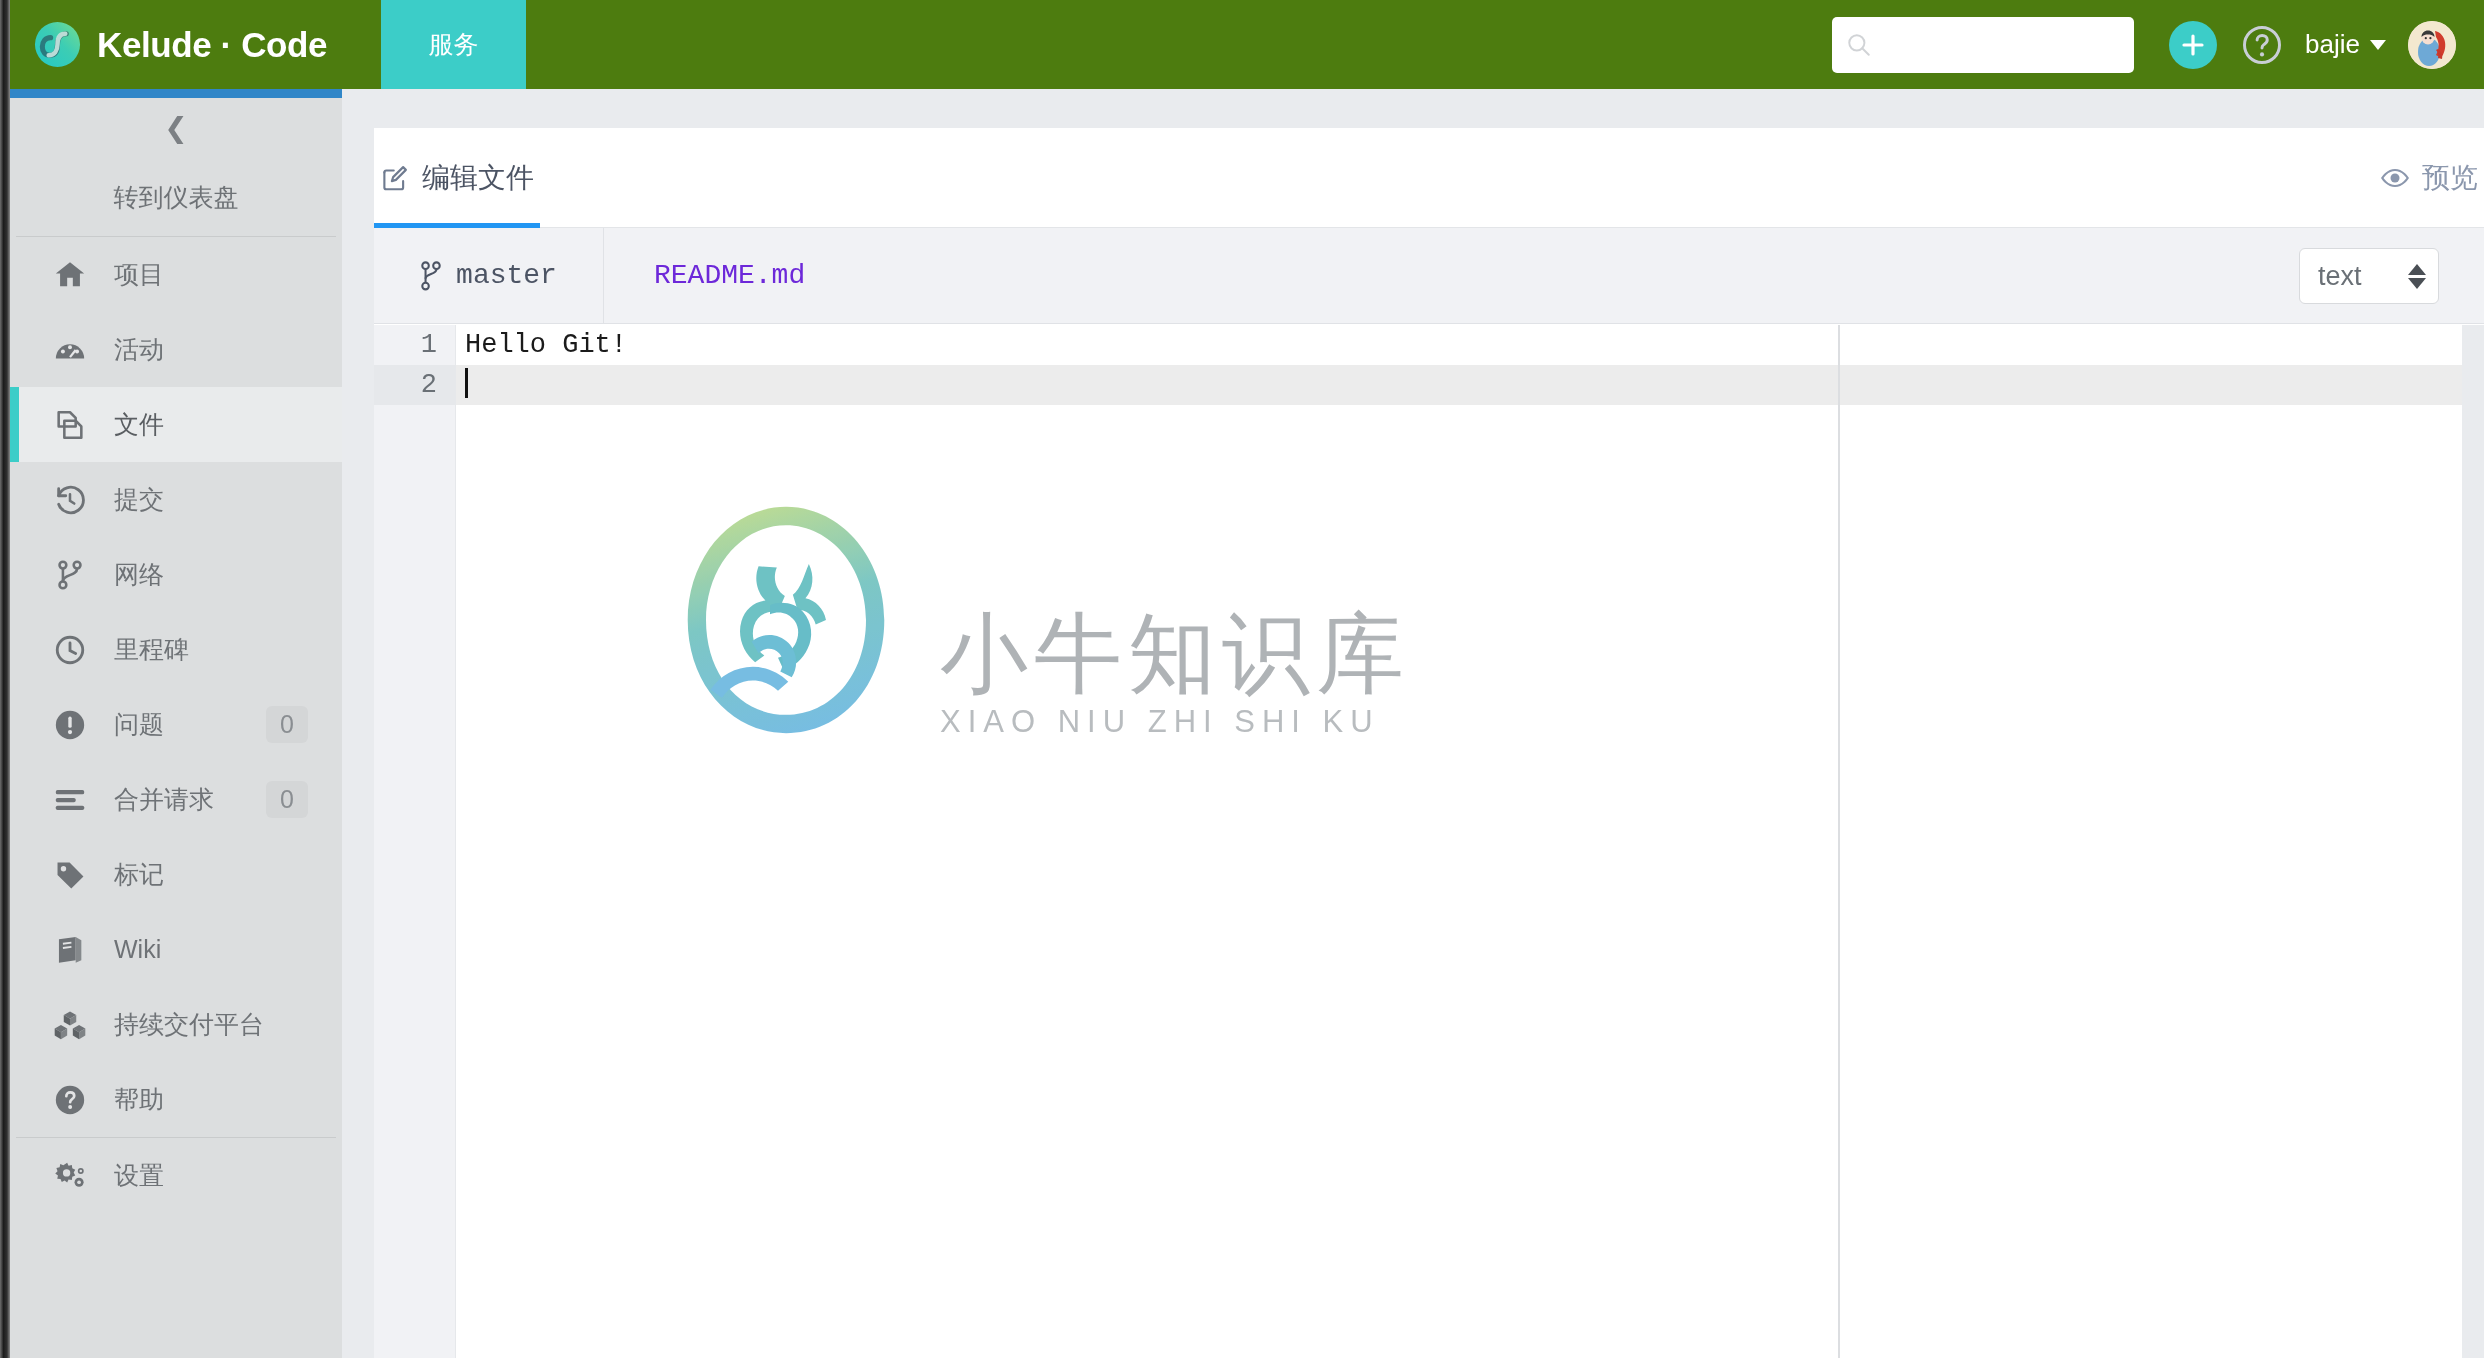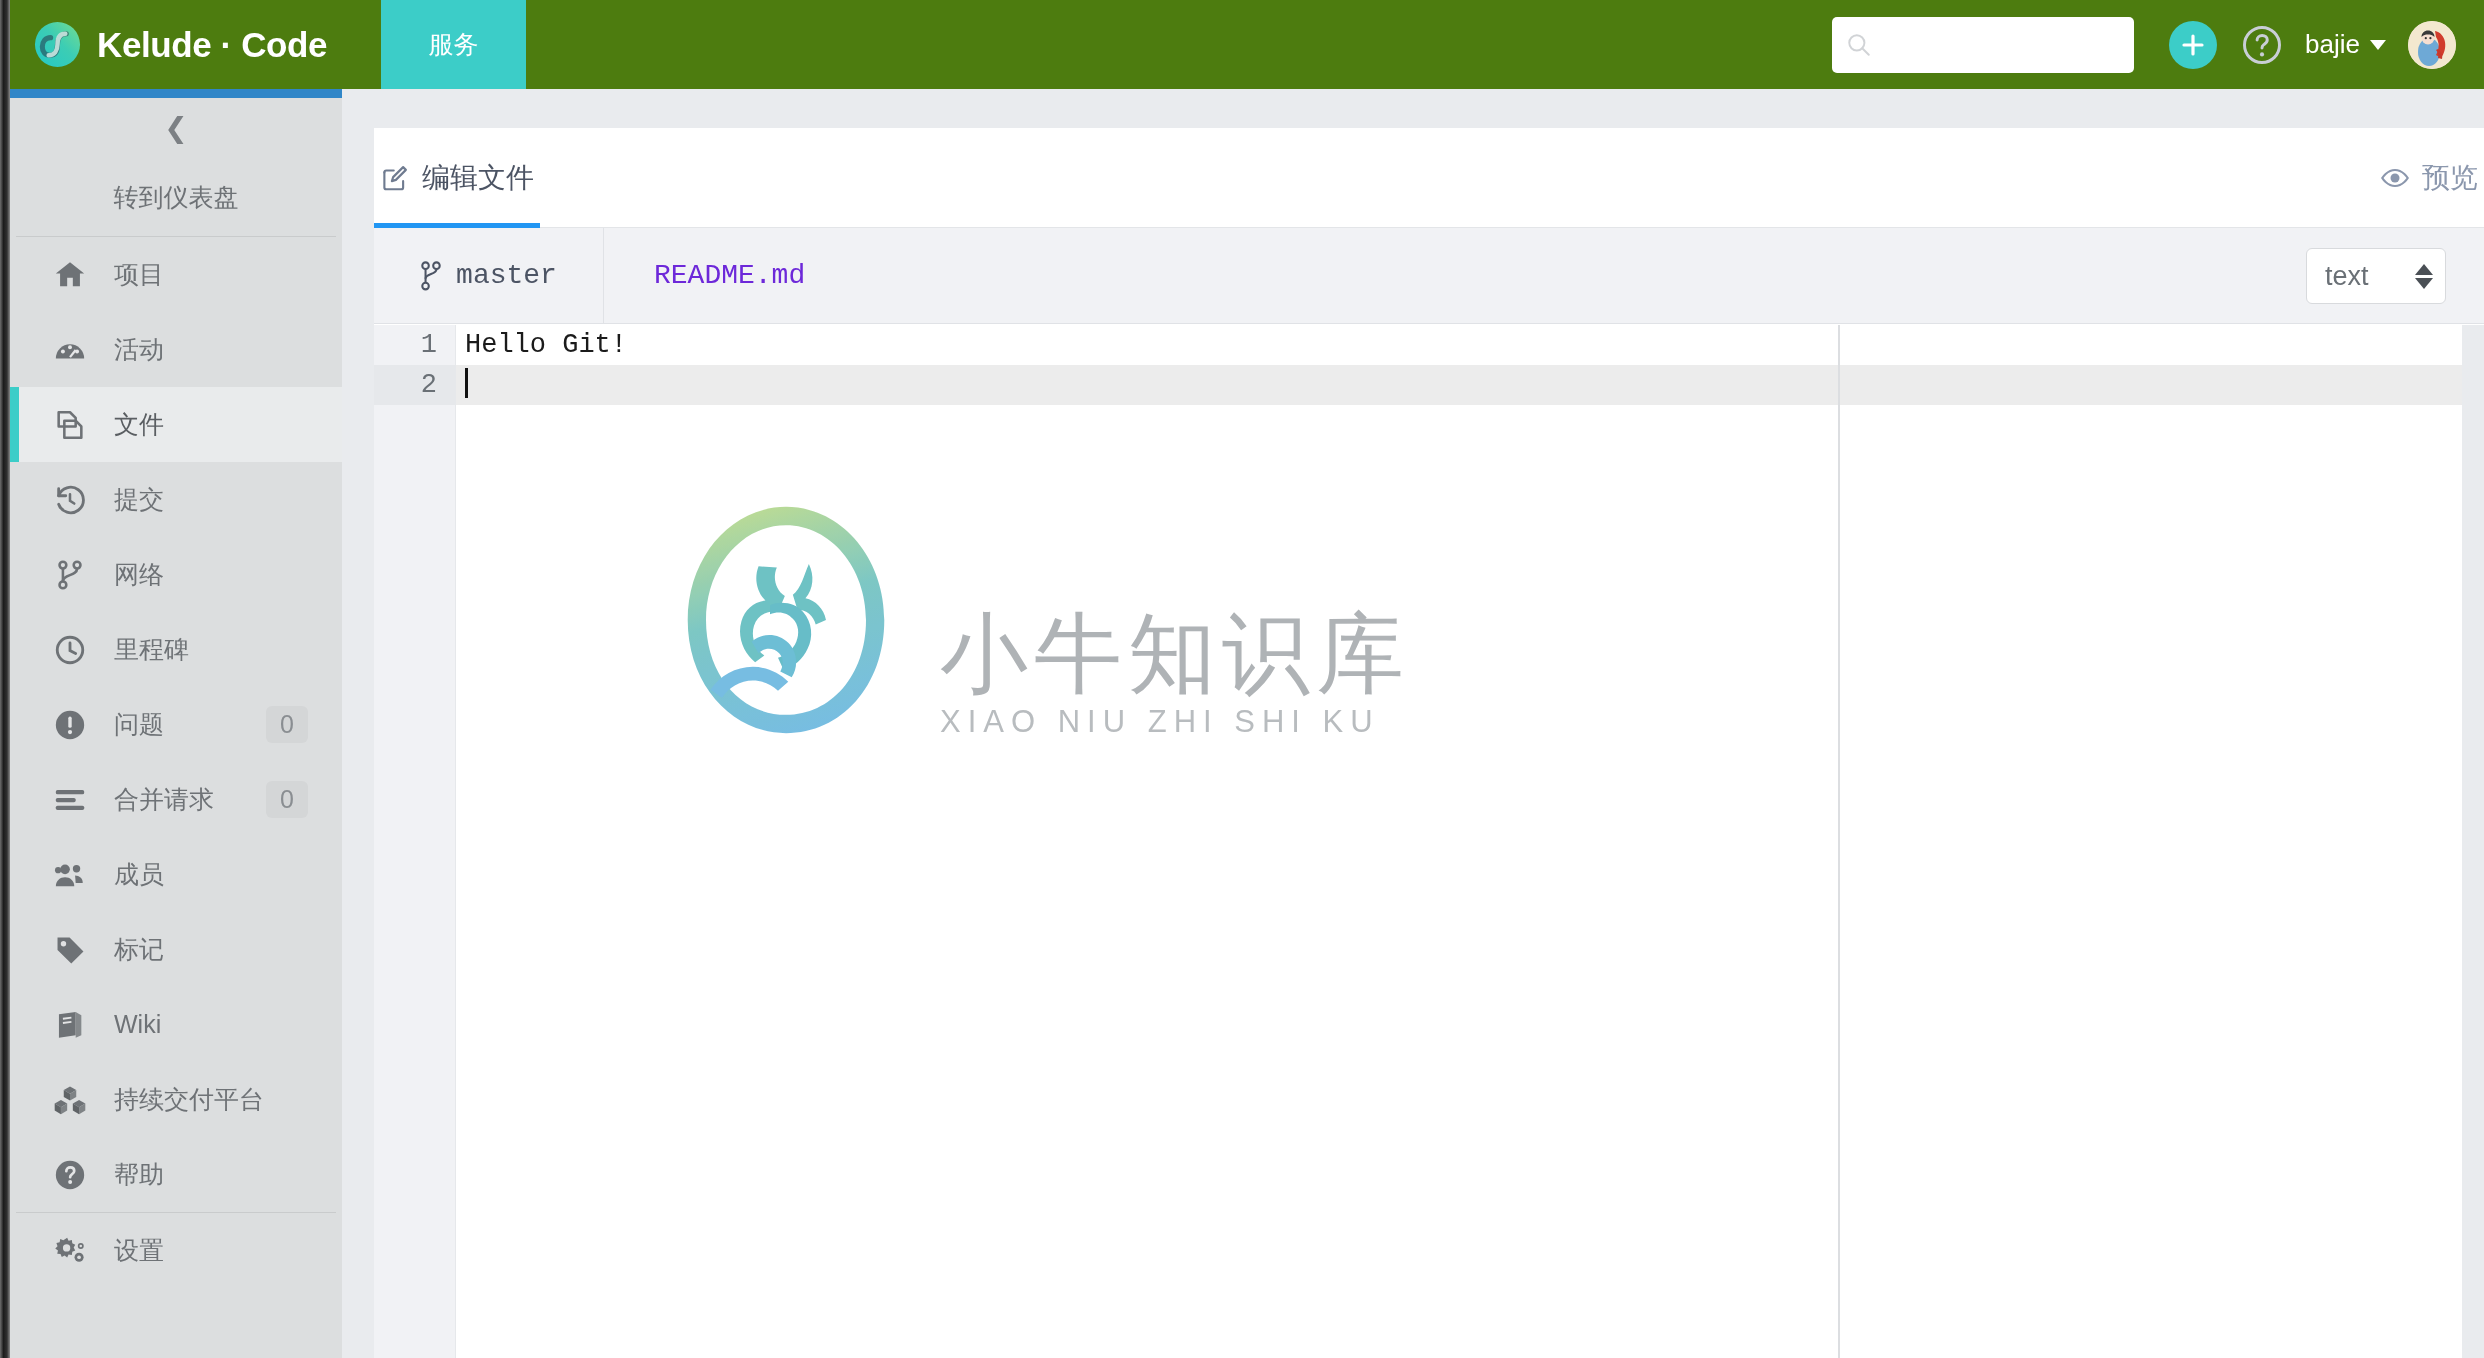--- a/index.html
+++ b/index.html
@@ -145,21 +145,21 @@
     font-family: "Liberation Mono", "DejaVu Sans Mono", monospace;
     font-size: 28px; color: #4c5464; cursor: pointer;
   }
   .branch-cell .bico { width: 22px; height: 30px; display: block; }
   .file-cell {
     padding-left: 50px;
     font-family: "Liberation Mono", "DejaVu Sans Mono", monospace;
     font-size: 28px; color: #6d28d9;
   }
   .format-select {
-    position: absolute; right: 38px; top: 20px;
+    position: absolute; right: 45px; top: 20px;
     width: 140px; height: 56px; background: #ffffff;
     border: 1px solid #d8dadd; border-radius: 6px;
     display: flex; align-items: center; padding: 0 12px 0 18px;
     font-size: 27px; color: #6a7076; cursor: pointer;
   }
   .format-select .lbl { flex: 1; }
   .spinner { display: flex; flex-direction: column; gap: 3px; }
   .spin-up { width: 0; height: 0; border-left: 9px solid transparent;
     border-right: 9px solid transparent; border-bottom: 11px solid #4a4f55; }
   .spin-dn { width: 0; height: 0; border-left: 9px solid transparent;
@@ -372,32 +372,20 @@
               <rect x="2" y="10.5" width="14" height="3" rx="1.2" fill="#6e7276"></rect>
               <rect x="2" y="16" width="20" height="3" rx="1.2" fill="#6e7276"></rect>
             </svg>
           </span>
           <span class="nav-label">合并请求</span>
           <span class="nav-count">0</span>
         </div>
         <div class="nav-item">
           <span class="ico">
             <svg width="34" height="34" viewBox="0 0 24 24">
-              <circle cx="8.5" cy="8" r="3.4" fill="#6e7276"></circle>
-              <circle cx="16.6" cy="7.6" r="2.6" fill="#6e7276"></circle>
-              <circle cx="3.6" cy="8.6" r="2.2" fill="#6e7276"></circle>
-              <path d="M2 20c0-4 3-6.4 6.5-6.4S15 16 15 20z" fill="#6e7276"></path>
-              <path d="M15.6 12.4c3 0 5.4 2 5.4 5.2h-5z" fill="#6e7276"></path>
-            </svg>
-          </span>
-          <span class="nav-label">成员</span>
-        </div>
-        <div class="nav-item">
-          <span class="ico">
-            <svg width="34" height="34" viewBox="0 0 24 24">
               <path d="M2.5 3.2h9.2L21.5 13l-8.6 8.6L3.2 12V3.2z" fill="#6e7276"></path>
               <circle cx="7.4" cy="7.6" r="1.9" fill="#e0e1e2"></circle>
             </svg>
           </span>
           <span class="nav-label">标记</span>
         </div>
         <div class="nav-item">
           <span class="ico">
             <svg width="34" height="34" viewBox="0 0 24 24">
               <path d="M4.2 4.4L16 2.8v16.4L4.2 21z" fill="#6e7276"></path>

